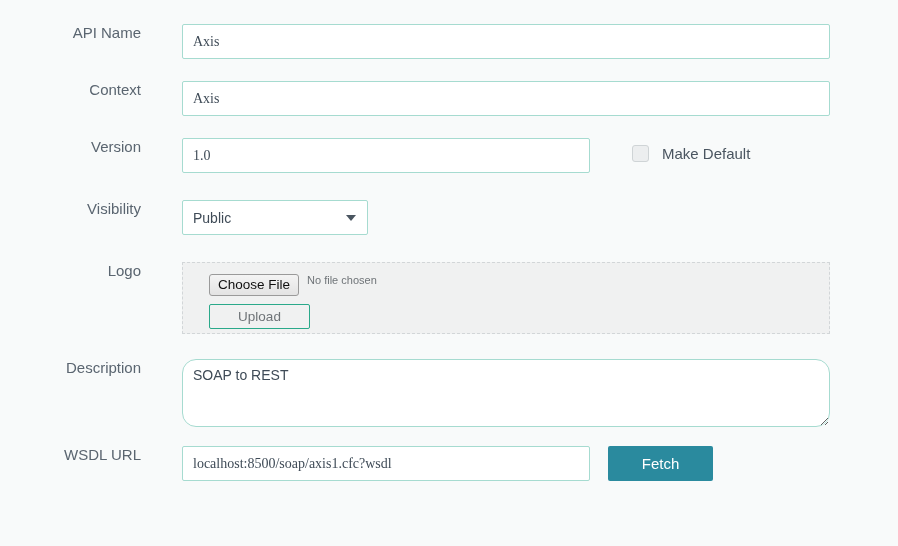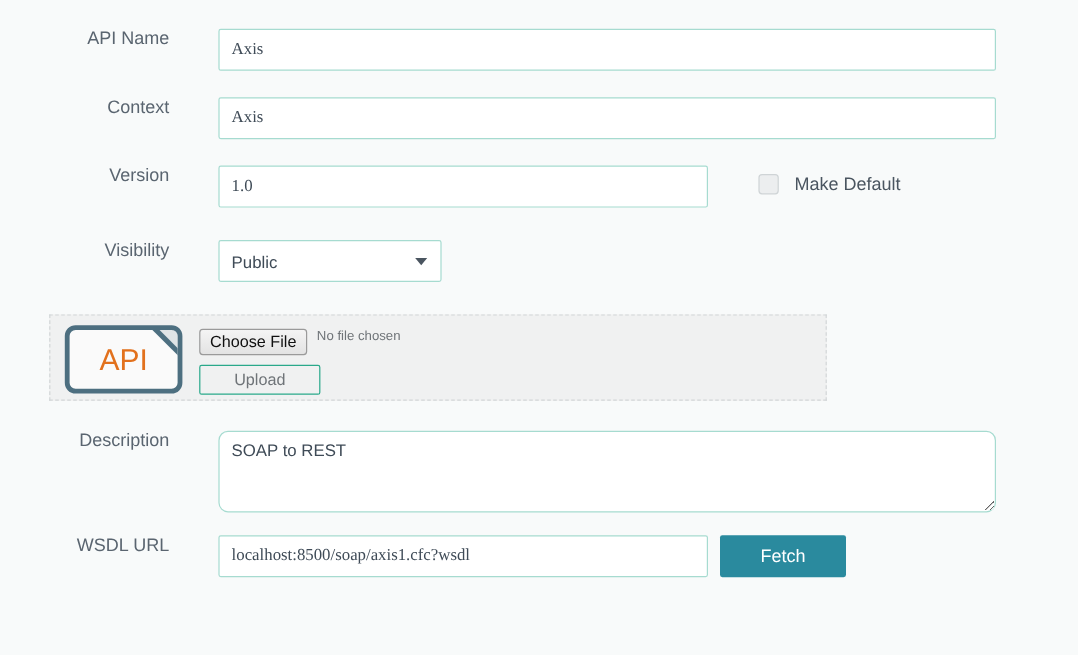--- a/index.html
+++ b/index.html
@@ -215,33 +215,33 @@
     cursor: pointer;
     padding: 0;
   }
 
   
   textarea.ta {
     box-sizing: border-box;
     width: 648px;
     height: 68px;
     border: 1px solid #a6dbd0;
-    border-radius: 8px;
+    border-radius: 14px;
     background: #ffffff;
     font-family: "Liberation Sans", sans-serif;
     font-size: 14px;
     color: #3f4b57;
     padding: 7px 10px;
     outline: none;
     resize: both;
   }
 
   
   .fetch-btn {
-    margin-left: 10px;
+    margin-left: 18px;
     box-sizing: border-box;
     width: 105px;
     height: 35px;
     background: #2a8a9e;
     border: none;
     border-radius: 2px;
     color: #ffffff;
     font-family: "Liberation Sans", sans-serif;
     font-size: 15px;
     cursor: pointer;
@@ -295,27 +295,23 @@
       <div class="select-wrap">
         <select class="sel">
           <option>Public</option>
         </select>
         <span class="caret"></span>
       </div>
     </div>
   </div>
 
   <div class="row" id="row-logo">
+    <div class="label">Logo</div>
     <div class="field">
       <div class="logo-panel">
-        <div class="logo-icon">
-          <span class="fold"></span>
-          <span class="fold-inner"></span>
-          <div class="api-text">API</div>
-        </div>
         <div class="logo-controls">
           <div class="file-line">
             <button class="choose-btn">Choose File</button>
             <span class="no-file">No file chosen</span>
           </div>
           <button class="upload-btn">Upload</button>
         </div>
       </div>
     </div>
   </div>

